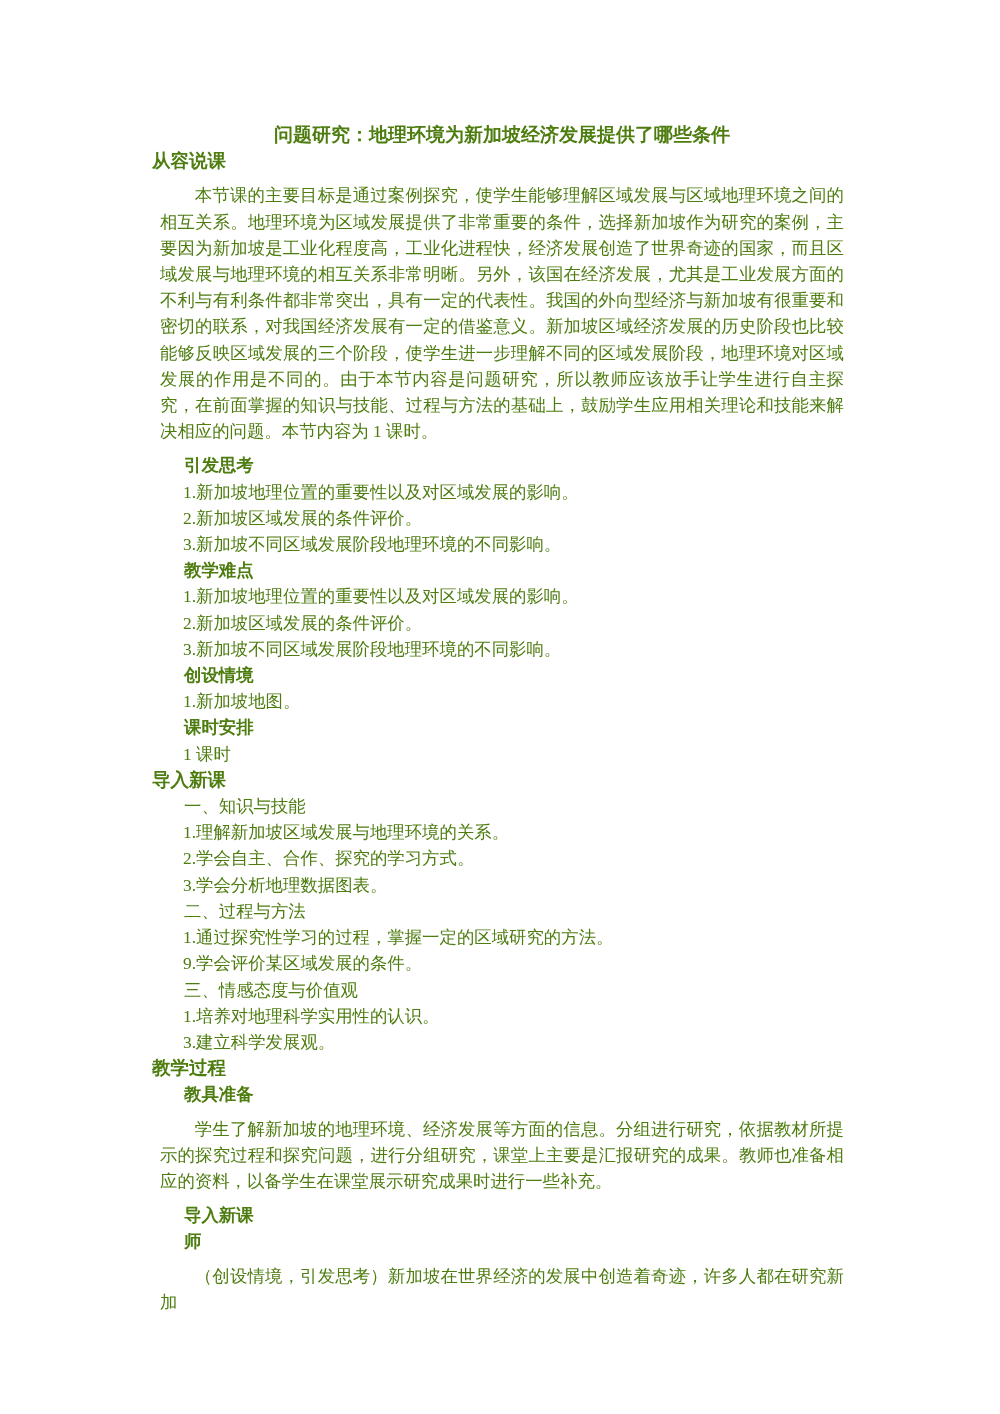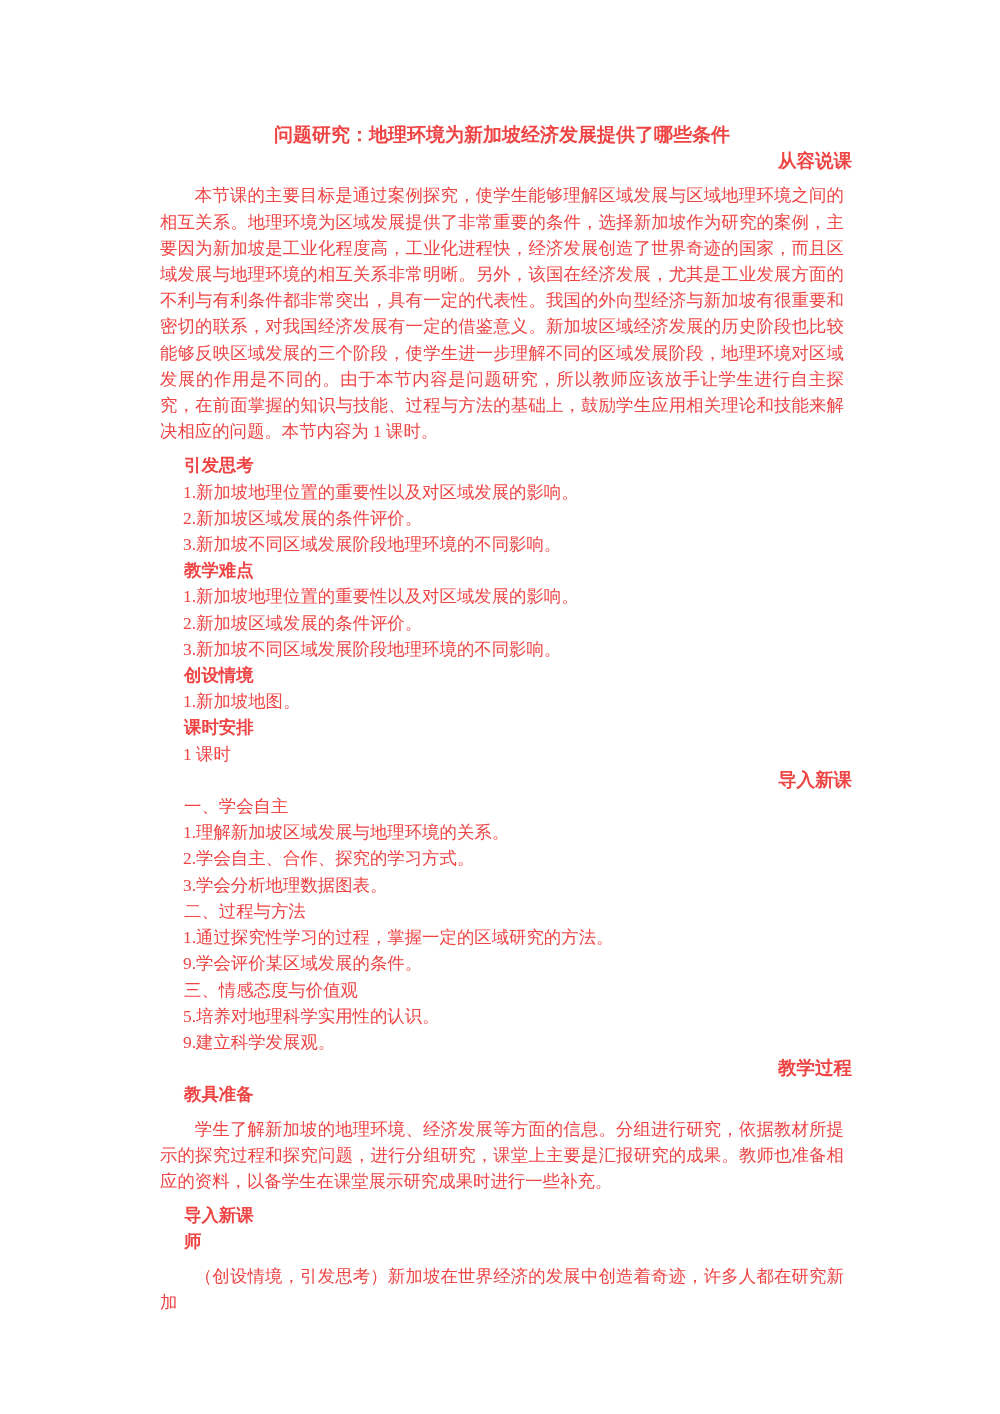--- a/index.html
+++ b/index.html
@@ -7,39 +7,39 @@
     margin: 0;
     padding: 0;
     background: #ffffff;
   }
   .page {
     position: relative;
     width: 1000px;
     height: 1414px;
     background: #ffffff;
     font-family: "Liberation Serif", "DejaVu Serif", serif;
-    color: #ef4444;
+    color: #4d7c0f;
     overflow: hidden;
   }
   .content {
     padding: 122px 148px 0 152px;
     font-size: 17.4px;
     line-height: 26.2px;
   }
   .doc-title {
     font-size: 19px;
     font-weight: bold;
     text-align: center;
     margin: 0;
     line-height: 26.2px;
   }
   .big-heading {
     font-size: 18.5px;
     font-weight: bold;
-    text-align: right;
+    text-align: left;
     margin: 0;
     line-height: 26.2px;
   }
   .para {
     margin: 8px;
     text-indent: 2em;
     text-align: justify;
     text-justify: inter-ideograph;
   }
   .subhead {
@@ -75,32 +75,32 @@
     <div class="line-item">3.新加坡不同区域发展阶段地理环境的不同影响。</div>
 
     <div class="subhead">创设情境</div>
     <div class="line-item">1.新加坡地图。</div>
 
     <div class="subhead">课时安排</div>
     <div class="line-item">1 课时</div>
 
     <h2 class="big-heading">导入新课</h2>
 
-    <div class="group-label">一、学会自主</div>
+    <div class="group-label">一、知识与技能</div>
     <div class="line-item">1.理解新加坡区域发展与地理环境的关系。</div>
     <div class="line-item">2.学会自主、合作、探究的学习方式。</div>
     <div class="line-item">3.学会分析地理数据图表。</div>
 
     <div class="group-label">二、过程与方法</div>
     <div class="line-item">1.通过探究性学习的过程，掌握一定的区域研究的方法。</div>
     <div class="line-item">9.学会评价某区域发展的条件。</div>
 
     <div class="group-label">三、情感态度与价值观</div>
-    <div class="line-item">5.培养对地理科学实用性的认识。</div>
-    <div class="line-item">9.建立科学发展观。</div>
+    <div class="line-item">1.培养对地理科学实用性的认识。</div>
+    <div class="line-item">3.建立科学发展观。</div>
 
     <h2 class="big-heading">教学过程</h2>
 
     <div class="subhead">教具准备</div>
     <p class="para">学生了解新加坡的地理环境、经济发展等方面的信息。分组进行研究，依据教材所提示的探究过程和探究问题，进行分组研究，课堂上主要是汇报研究的成果。教师也准备相应的资料，以备学生在课堂展示研究成果时进行一些补充。</p>
 
     <div class="subhead">导入新课</div>
     <div class="subhead">师</div>
     <p class="para">（创设情境，引发思考）新加坡在世界经济的发展中创造着奇迹，许多人都在研究新加</p>
 

